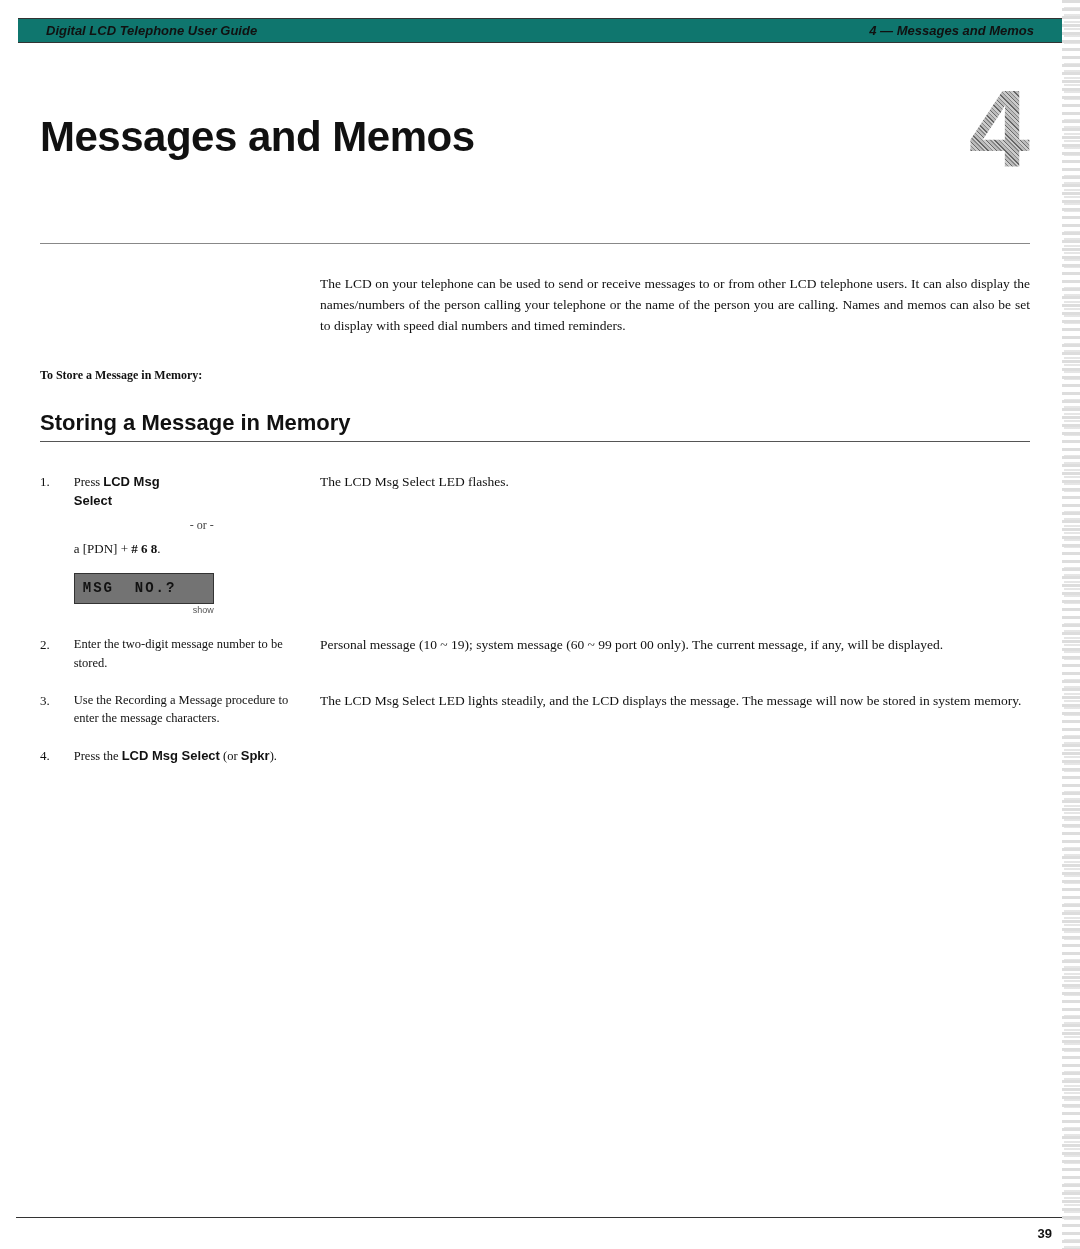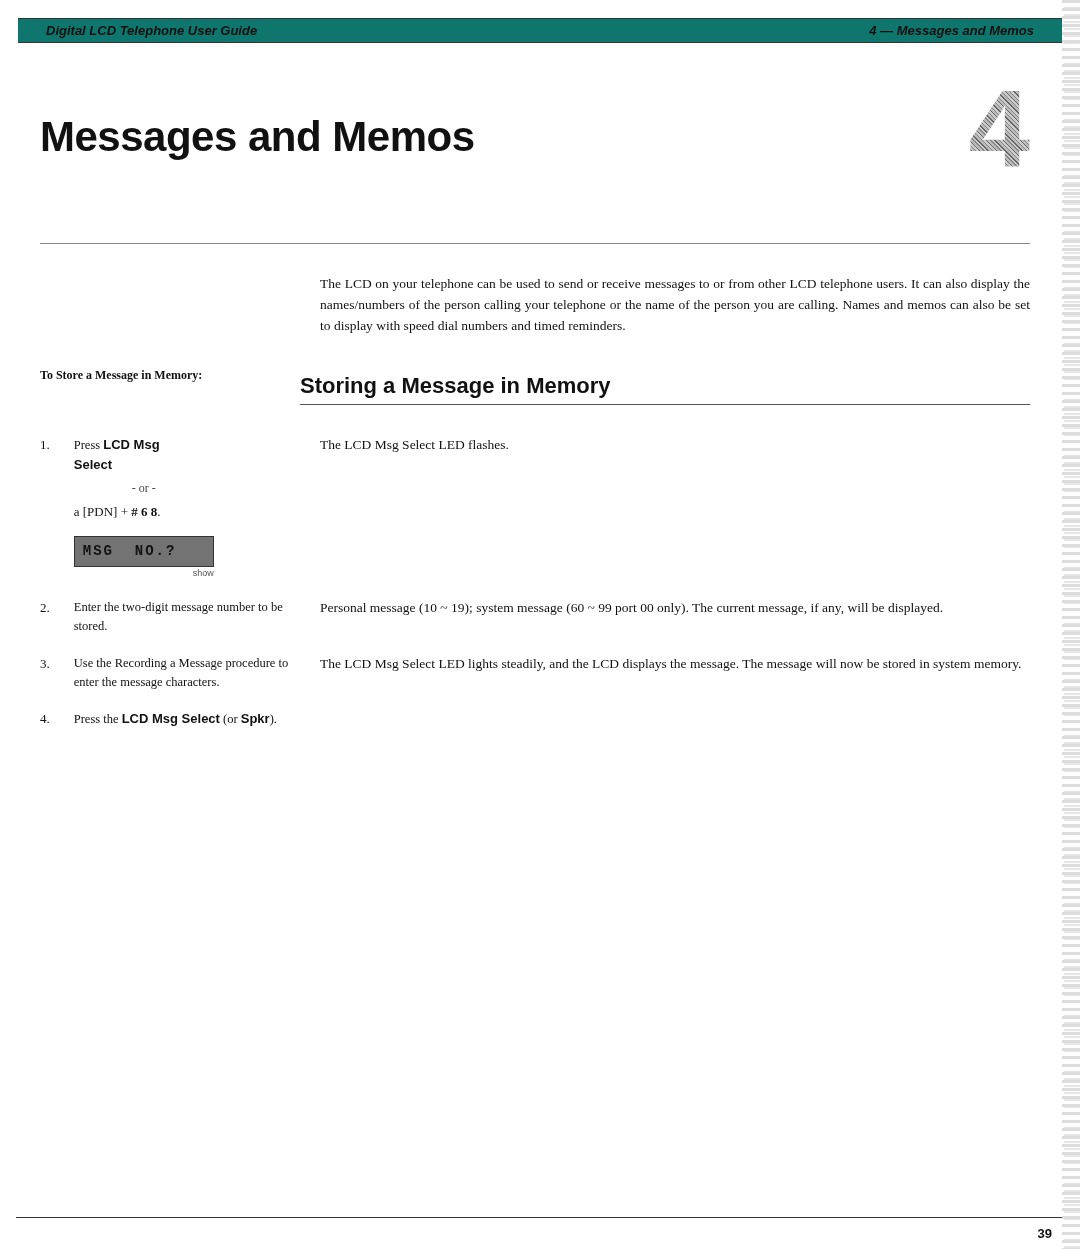--- a/index.html
+++ b/index.html
@@ -124,21 +124,23 @@
       flex: 1;
       font-size: 13.5px;
       line-height: 1.55;
       color: #111;
       text-align: justify;
     }
 
     
     .section-heading-row {
       display: flex;
+      gap: 20px;
       margin-bottom: 15px;
+      flex-direction: column;
     }
 
     .section-heading-left {
       width: 260px;
       flex-shrink: 0;
     }
 
     .sidebar-label {
       font-size: 12px;
       font-weight: bold;
@@ -188,21 +190,21 @@
       margin-left: 20px;
     }
 
     .bold-key {
       font-weight: bold;
       font-family: Arial, Helvetica, sans-serif;
       font-size: 13px;
     }
 
     .or-separator {
-      text-align: center;
+      text-align: right;
       font-size: 12px;
       color: #444;
       margin: 5px 0;
     }
 
     .pdn-code {
       font-size: 13px;
       color: #111;
     }
 

